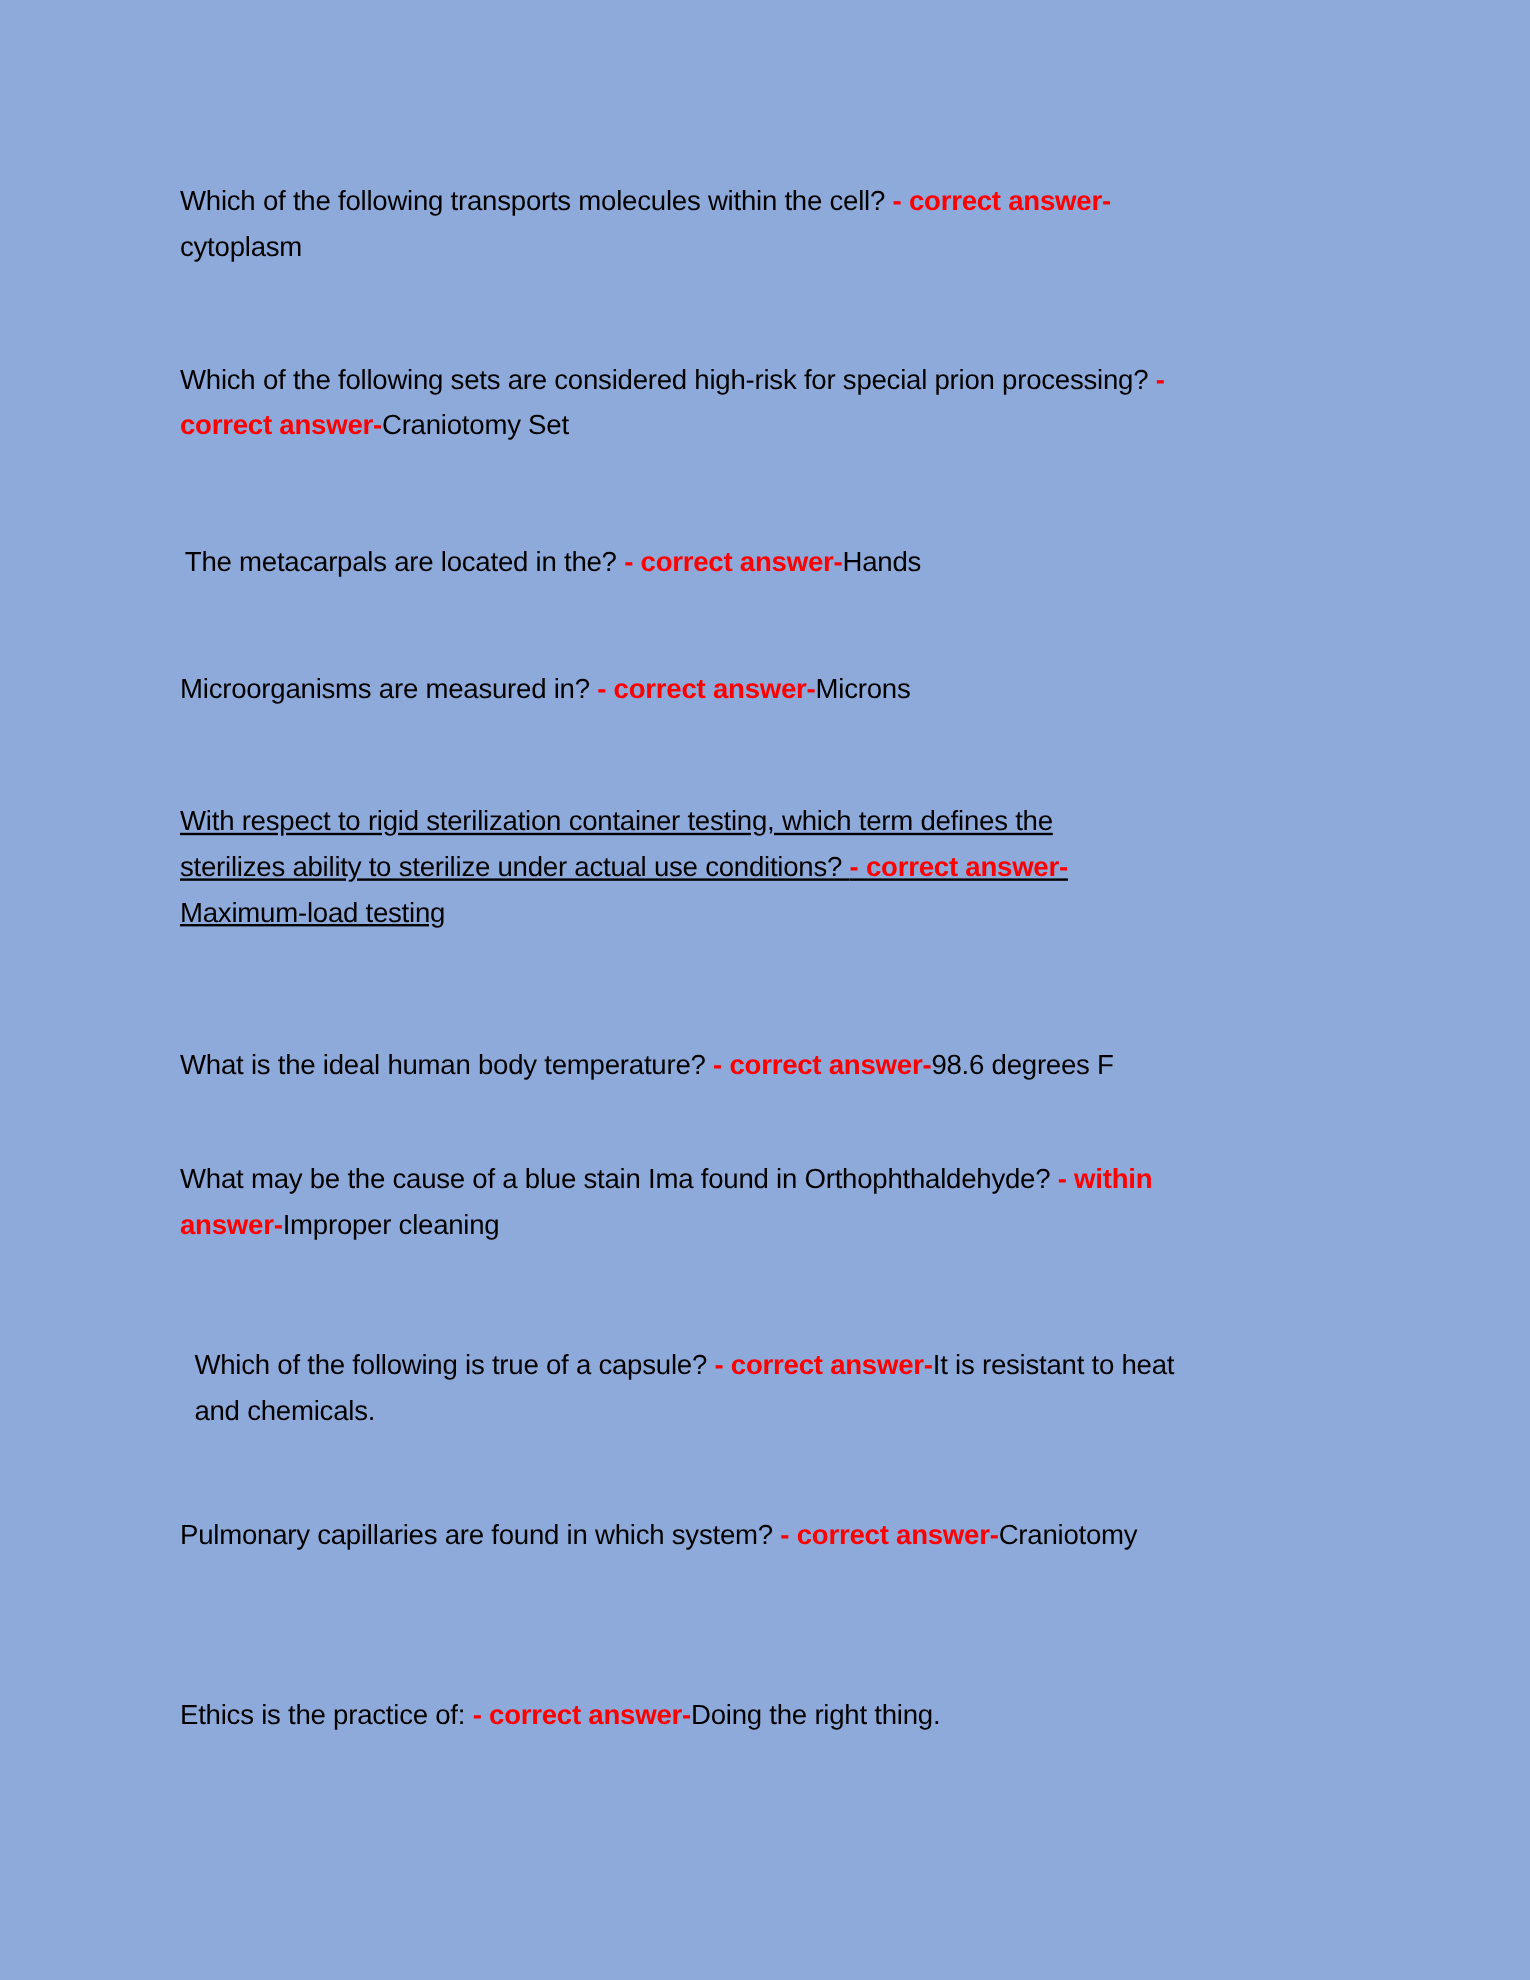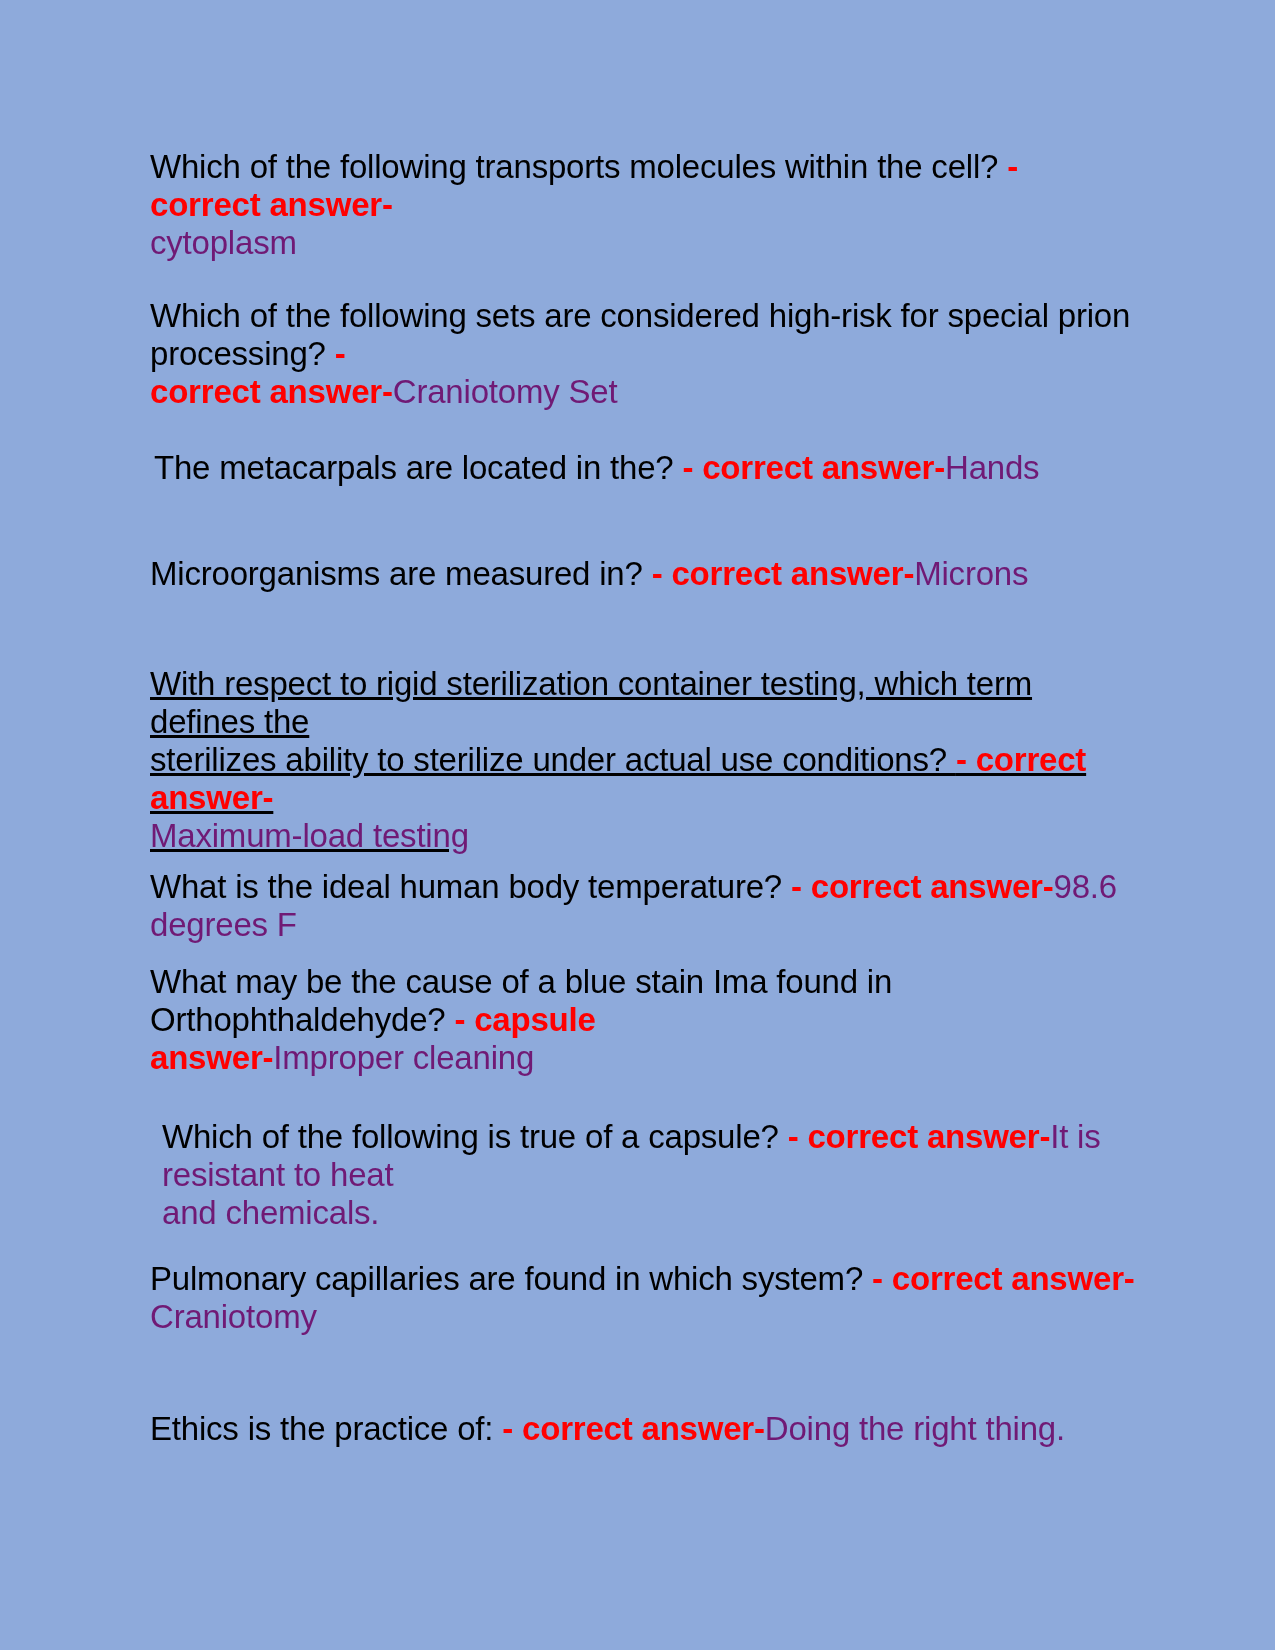--- a/index.html
+++ b/index.html
@@ -18,50 +18,50 @@
     .page {
       position: absolute;
       left: 150px;
       top: 0;
       width: 985px;
     }
     .qa {
       position: absolute;
       left: 0;
       width: 985px;
-      font-size: 33px;
+      font-size: 23px;
       line-height: 38px;
       letter-spacing: -0.2px;
       word-spacing: 0px;
     }
     .q { color: #000000; }
     .marker {
       color: #FF0000;
       font-weight: bold;
     }
-    .a { color: #701a75; }
+    .a { color: #000000; }
   </style>
 </head>
 <body>
 
 <div class="page">
 
   <p class="qa" style="top:148px; margin:0;"><span class="q">Which of the following transports molecules within the cell? </span><span class="marker">- correct answer-</span><br><span class="a">cytoplasm</span></p>
 
   <p class="qa" style="top:297px; margin:0;"><span class="q">Which of the following sets are considered high-risk for special prion processing? </span><span class="marker">-</span><br><span class="marker">correct answer-</span><span class="a">Craniotomy Set</span></p>
 
   <p class="qa" style="top:445px; margin:4px;"><span class="q">The metacarpals are located in the? </span><span class="marker">- correct answer-</span><span class="a">Hands</span></p>
 
   <p class="qa" style="top:555px; margin:0;"><span class="q">Microorganisms are measured in? </span><span class="marker">- correct answer-</span><span class="a">Microns</span></p>
 
   <p class="qa" style="top:665px; margin:0;text-decoration:underline;"><span class="q">With respect to rigid sterilization container testing, which term defines the<br>sterilizes ability to sterilize under actual use conditions? </span><span class="marker">- correct answer-</span><br><span class="a">Maximum-load testing</span></p>
 
   <p class="qa" style="top:868px; margin:0;"><span class="q">What is the ideal human body temperature? </span><span class="marker">- correct answer-</span><span class="a">98.6 degrees F</span></p>
 
-  <p class="qa" style="top:963px; margin:0;"><span class="q">What may be the cause of a blue stain Ima found in Orthophthaldehyde? </span><span class="marker">- capsule</span><br><span class="marker">answer-</span><span class="a">Improper cleaning</span></p>
+  <p class="qa" style="top:963px; margin:0;"><span class="q">What may be the cause of a blue stain Ima found in Orthophthaldehyde? </span><span class="marker">- within</span><br><span class="marker">answer-</span><span class="a">Improper cleaning</span></p>
 
   <p class="qa" style="top:1106px; margin:12px;"><span class="q">Which of the following is true of a capsule? </span><span class="marker">- correct answer-</span><span class="a">It is resistant to heat<br>and chemicals.</span></p>
 
   <p class="qa" style="top:1260px; margin:0;"><span class="q">Pulmonary capillaries are found in which system? </span><span class="marker">- correct answer-</span><span class="a">Craniotomy</span></p>
 
   <p class="qa" style="top:1410px; margin:0;"><span class="q">Ethics is the practice of: </span><span class="marker">- correct answer-</span><span class="a">Doing the right thing.</span></p>
 
 </div>
 
 </body></html>

